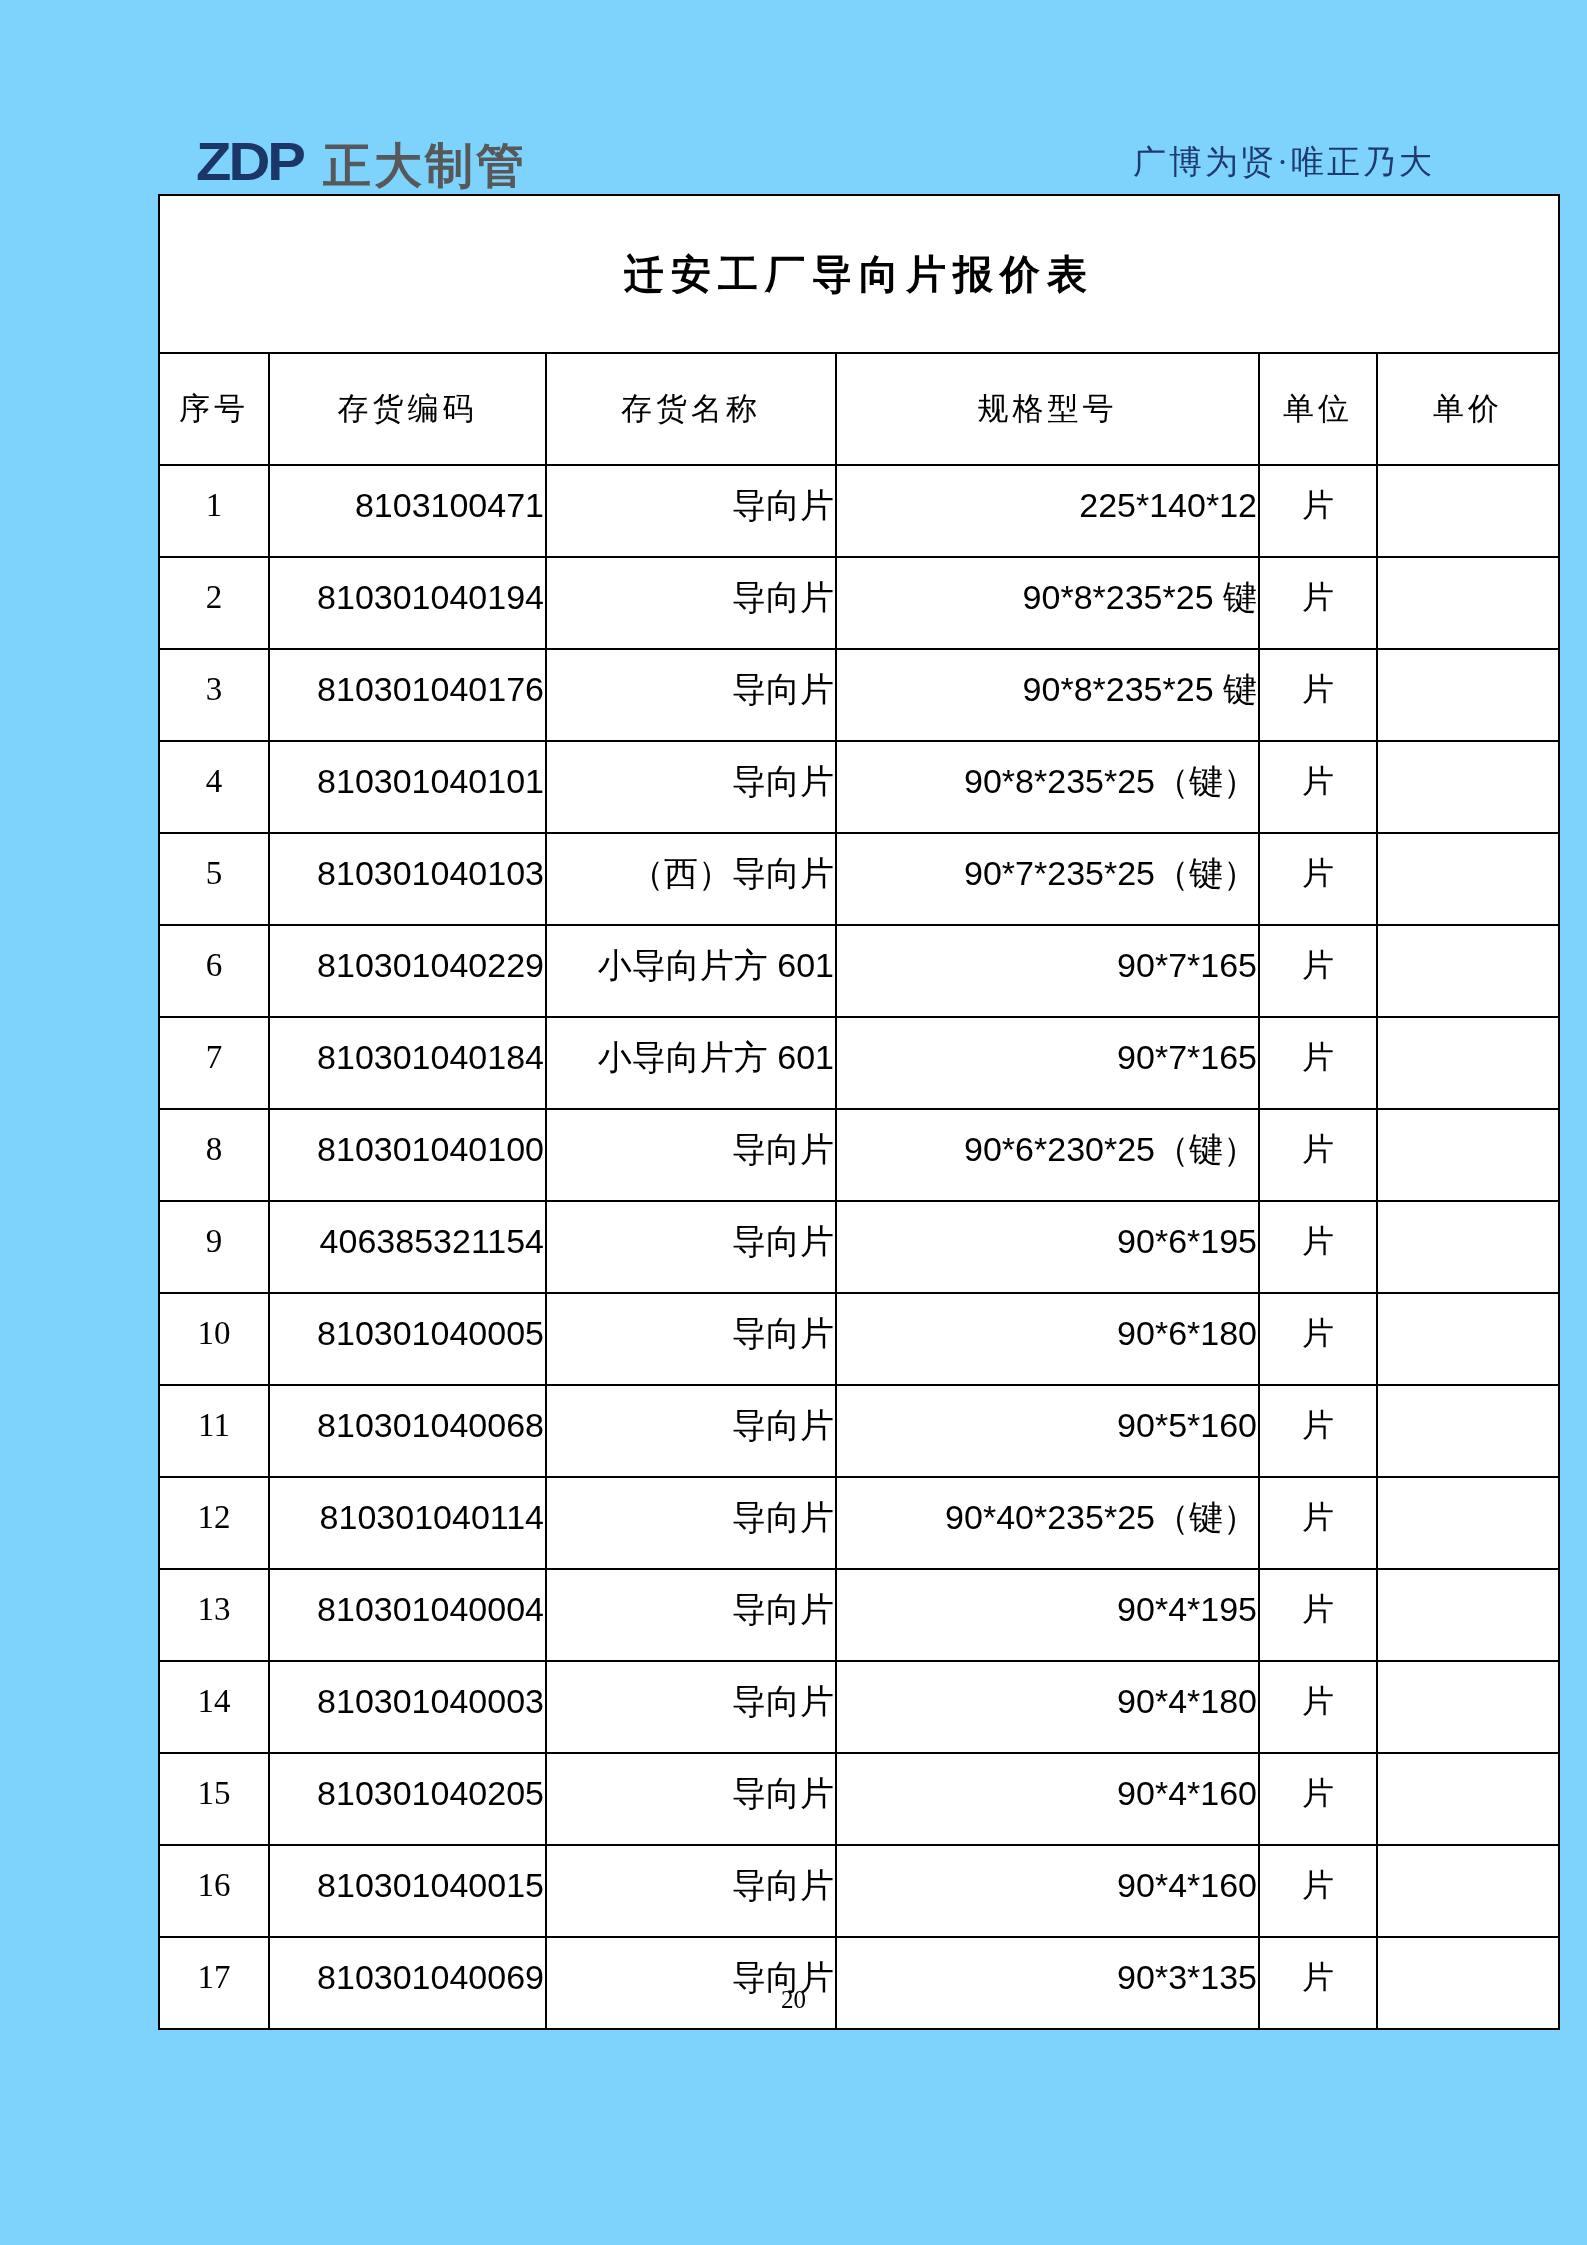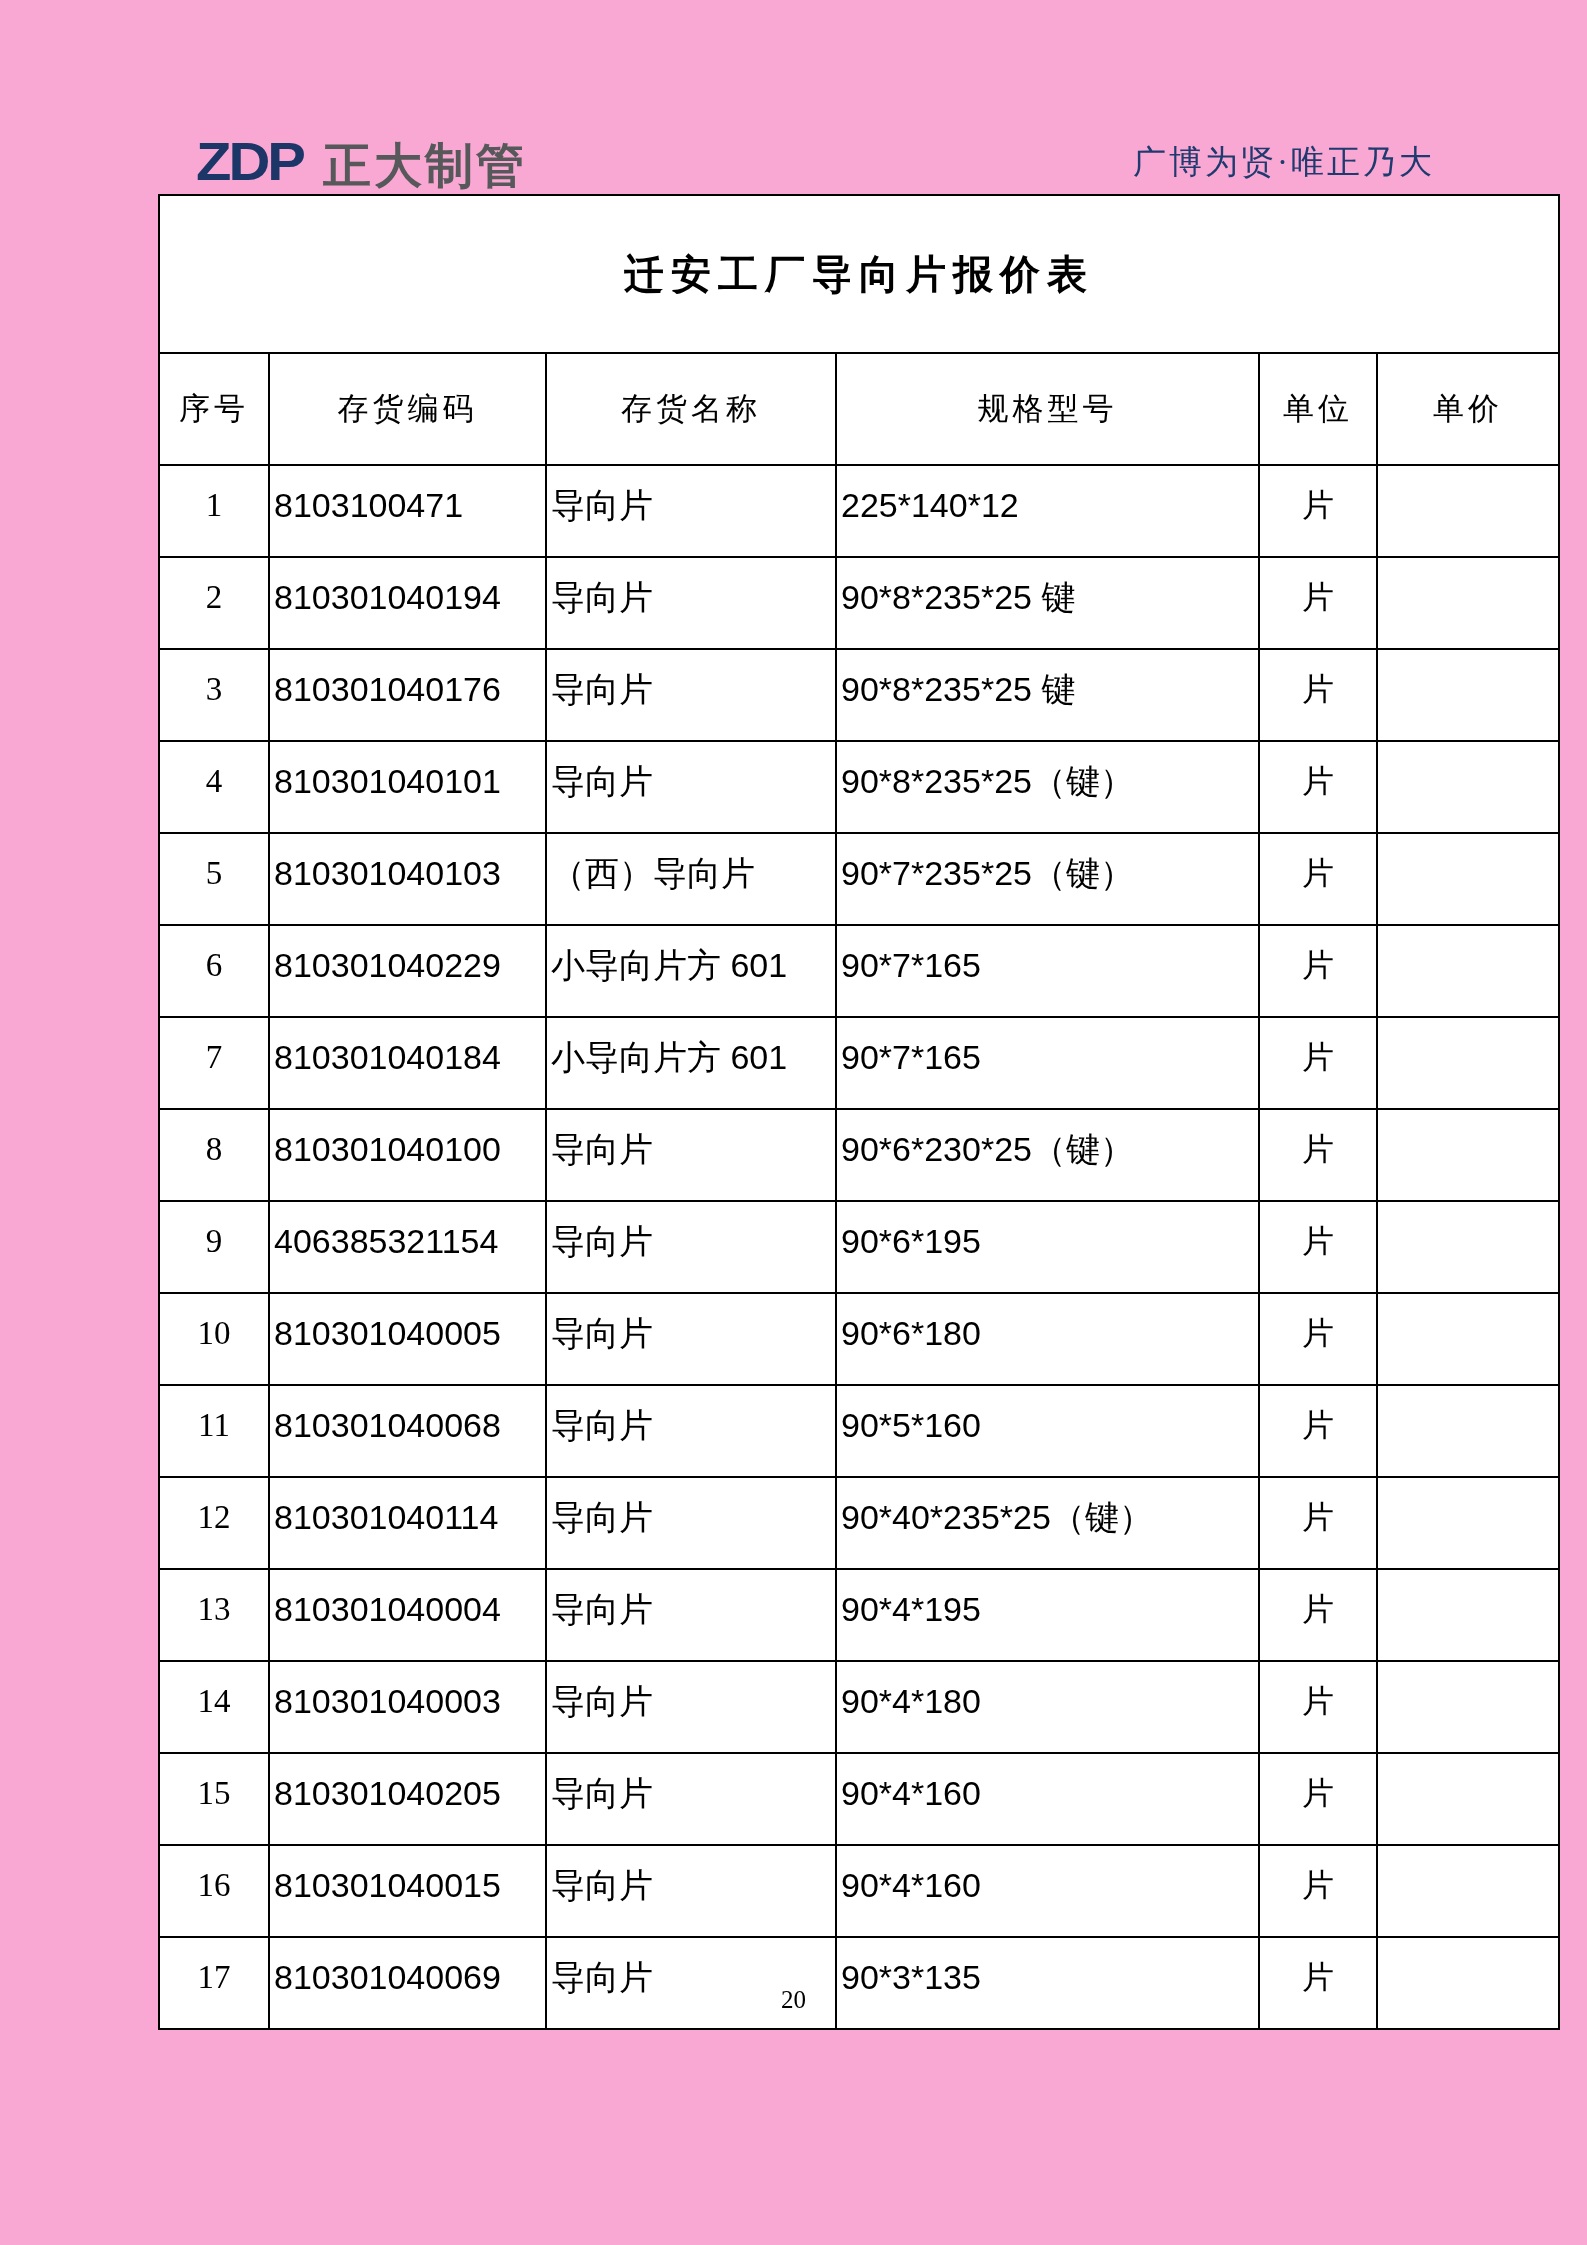--- a/index.html
+++ b/index.html
@@ -1,20 +1,20 @@
 <!DOCTYPE html>
 <html><head>
 <meta charset="utf-8">
 <style>
   html,body{margin:0;padding:0;background:#ffffff;}
   .page{
     position:relative;
     width:1587px;
     height:2245px;
-    background:#f9a8d4;
+    background:#7dd3fc;
     font-family:"Liberation Serif", serif;
     color:#000;
     overflow:hidden;
   }
   
   .letterhead{position:absolute;left:0;top:0;width:100%;height:196px;}
   .logo{position:absolute;left:196px;top:128px;white-space:nowrap;display:flex;align-items:baseline;}
   .logo-zdp{
     font-family:"Liberation Sans", sans-serif;
     font-weight:900;
@@ -78,22 +78,22 @@
     letter-spacing:4px;
   }
   .quote-table tbody tr{height:92px;}
   .quote-table tbody td{vertical-align:middle;padding-bottom:12px;}
   .c-no{
     text-align:center;
     font-family:"Liberation Serif", serif;
     font-size:33px;
   }
   .c-code,.c-name,.c-spec{
-    text-align:left;
-    padding-left:4px;
+    text-align:right;
+    padding-left:16px;
     font-family:"Liberation Sans", sans-serif;
     font-size:34px;
   }
   .c-unit{
     text-align:center;
     font-family:"Liberation Serif", serif;
     font-size:32px;
   }
   .c-price{
     font-family:"Liberation Sans", sans-serif;

